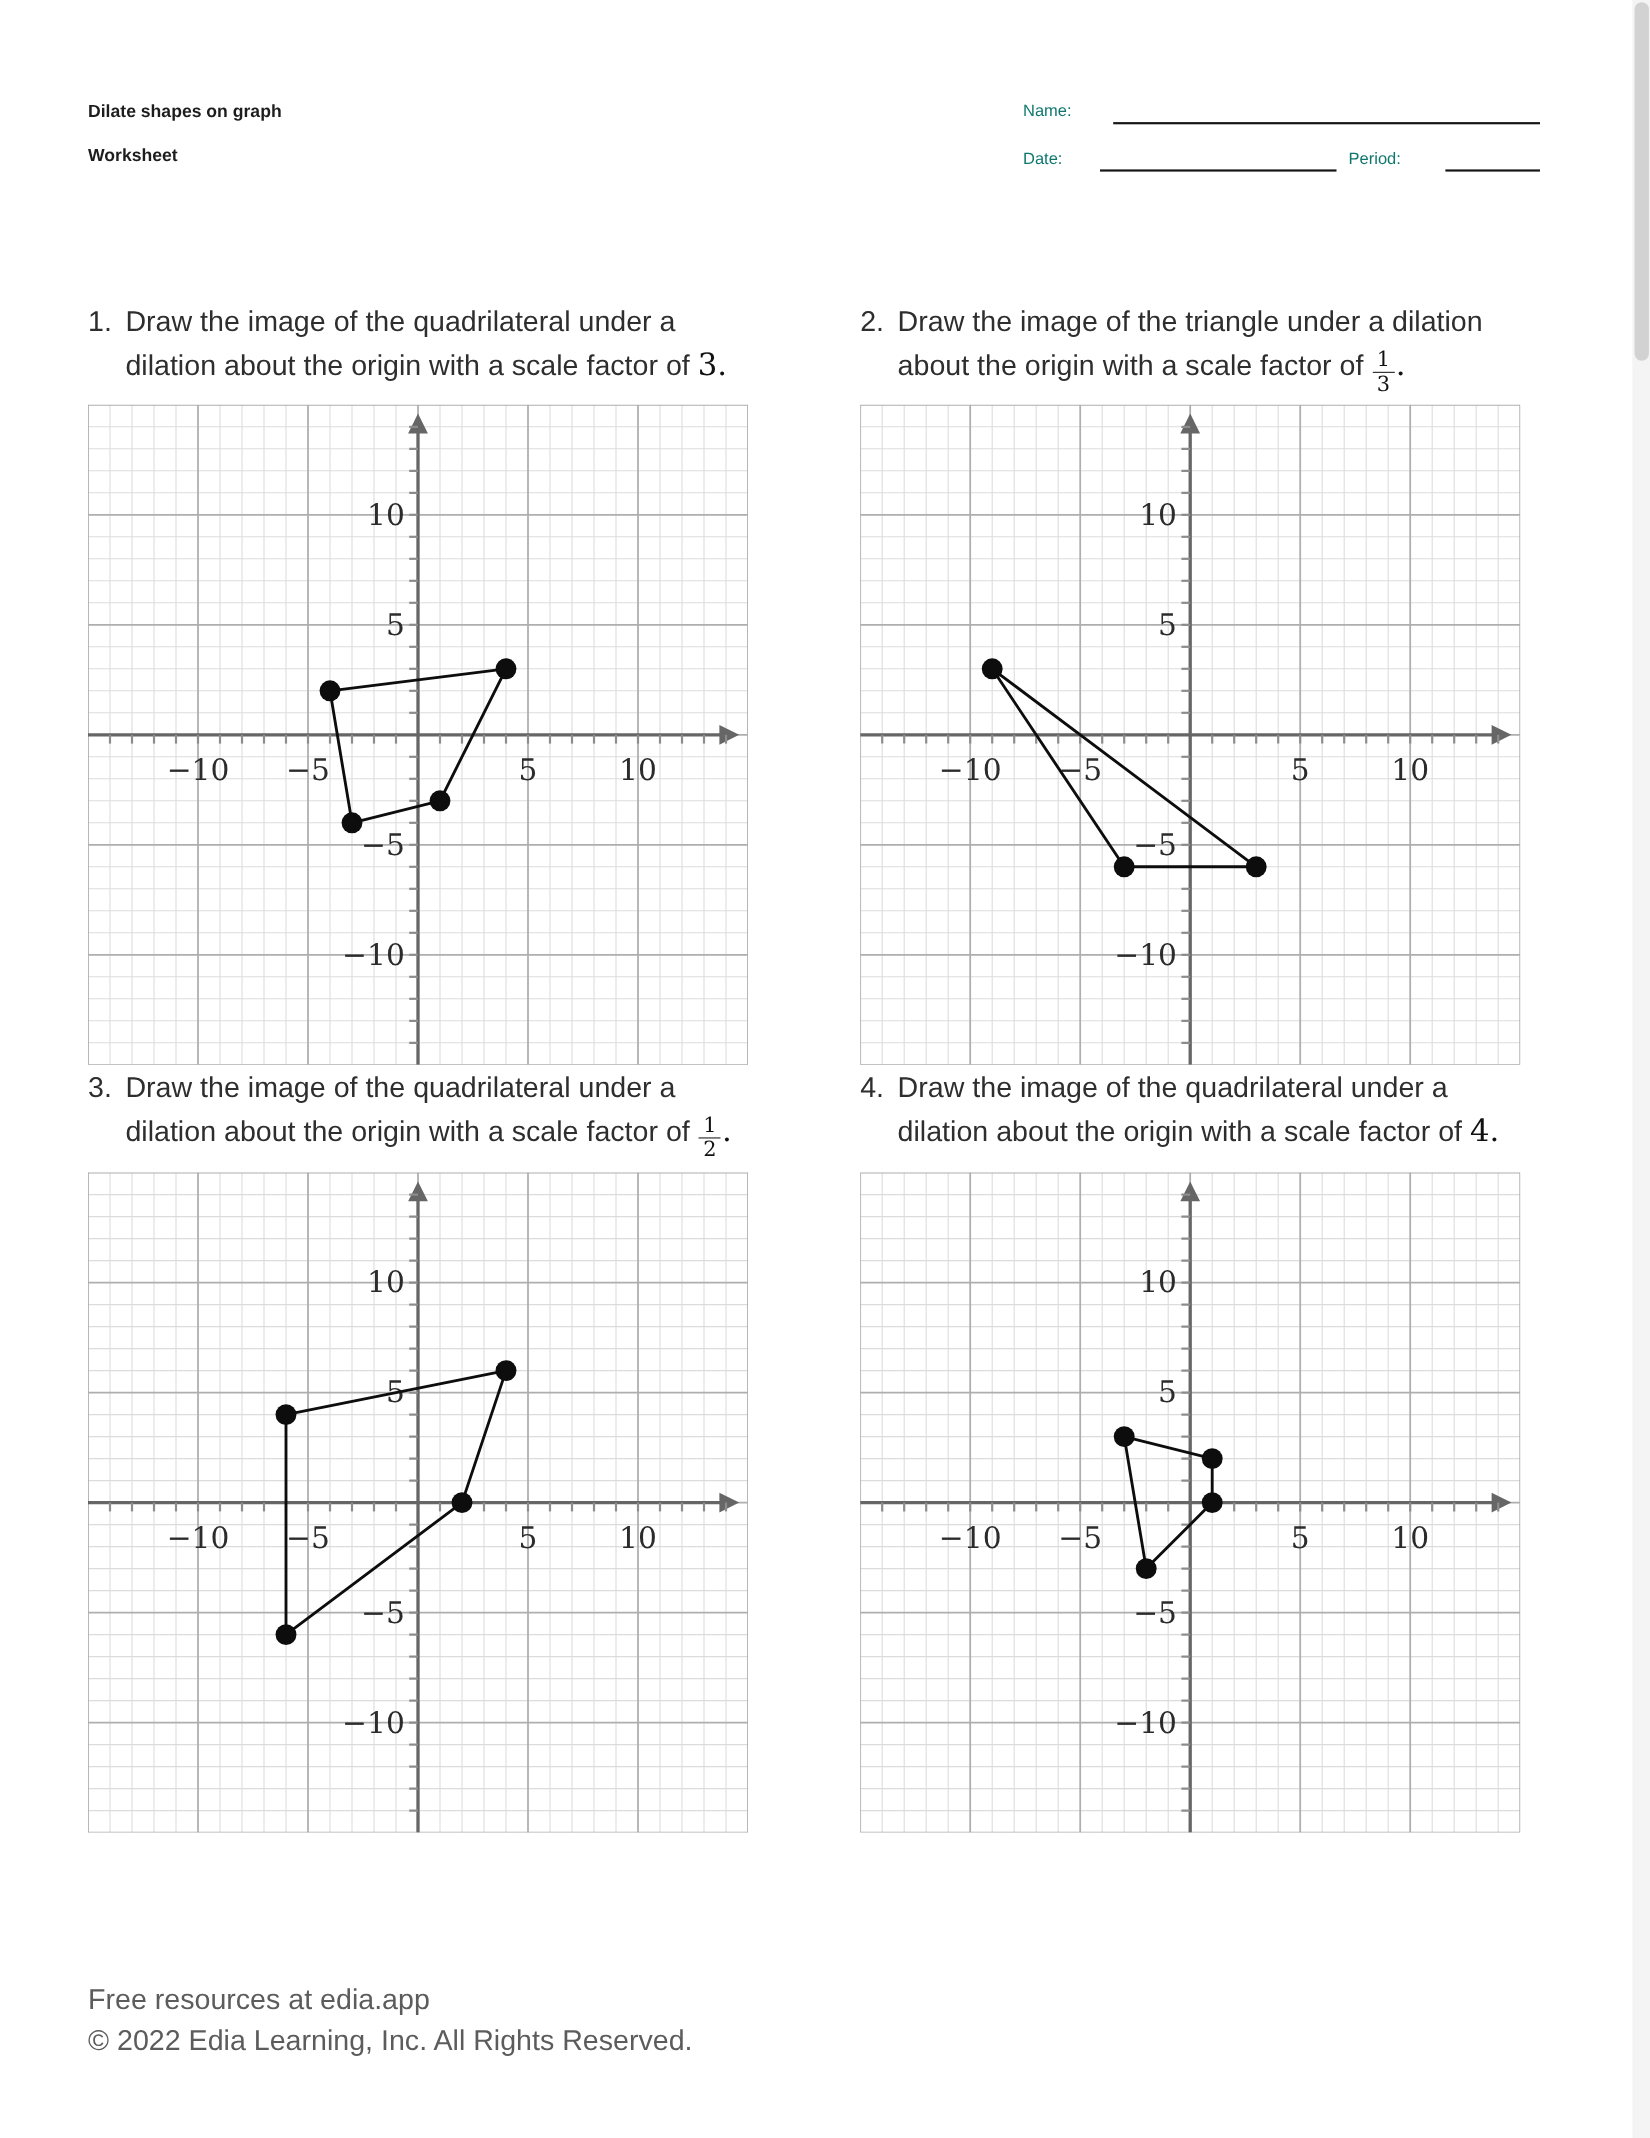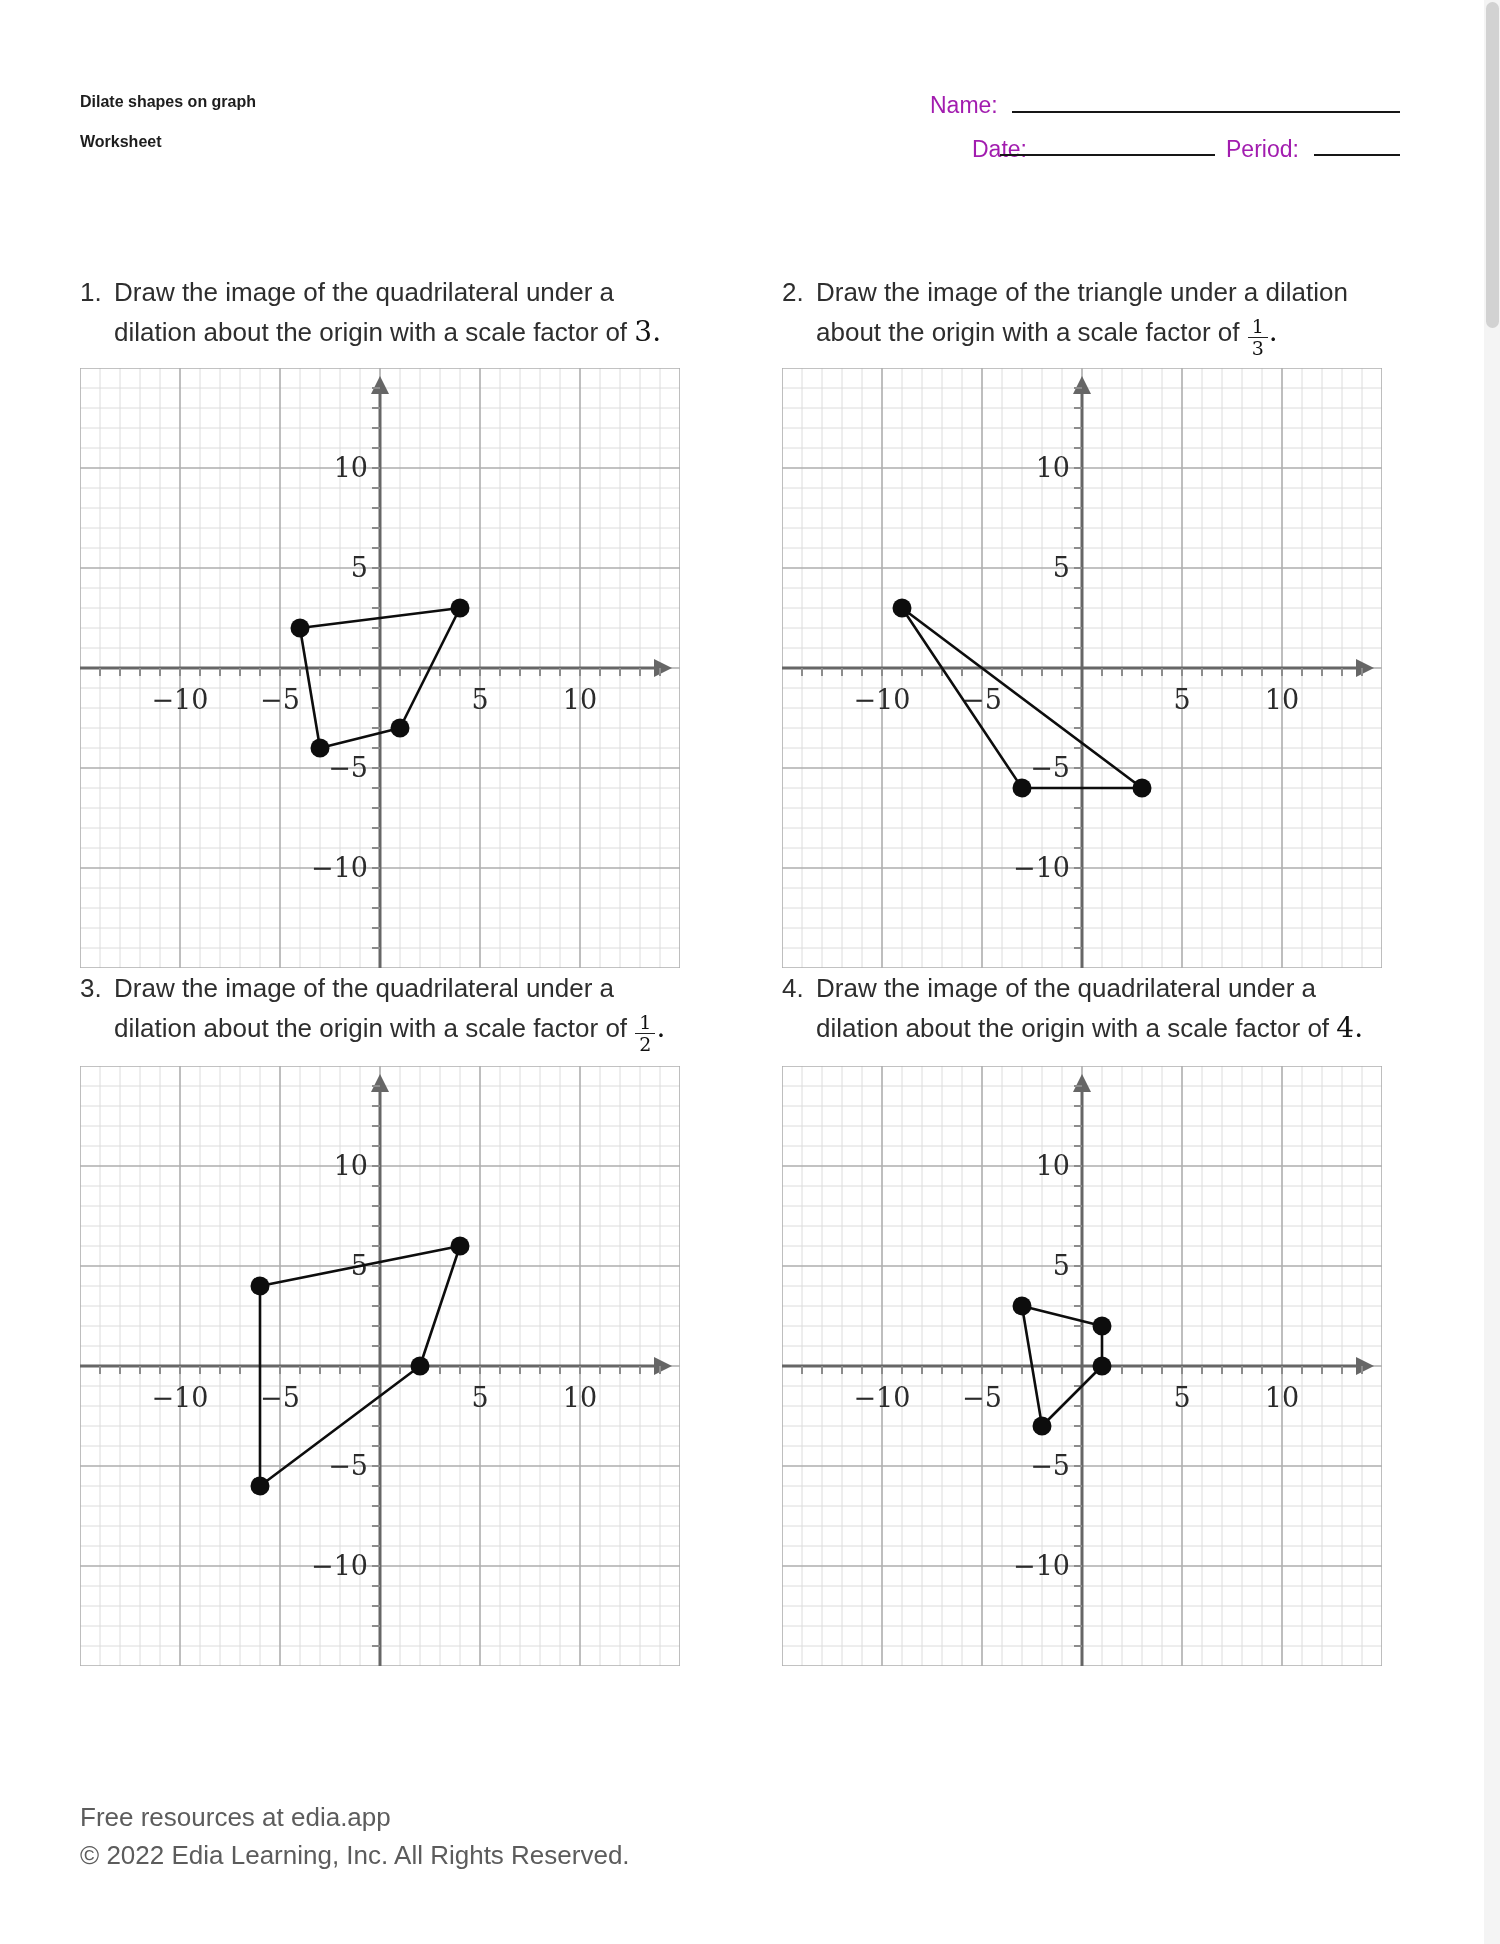--- a/index.html
+++ b/index.html
@@ -1,21 +1,21 @@
 <!DOCTYPE html>
 <html><head>
 <meta charset="utf-8">
 <style>
   html,body{margin:0;padding:0;background:#ffffff;}
   body{width:1500px;height:1944px;position:relative;overflow:hidden;
        font-family:"Liberation Sans",sans-serif;color:#2f2f2f;}
   .abs{position:absolute;}
   
   .title{left:80px;top:82px;font-size:16px;font-weight:700;line-height:40px;color:#1d1d1d;white-space:pre;}
-  .field-label{font-size:23px;color:#a21caf;}
+  .field-label{font-size:15px;color:#0f766e;}
   .fill-line{border-top:2.5px solid #161616;height:0;}
   
   .problem{width:660px;font-size:26px;line-height:40px;color:#2e2e2e;}
   .problem .pnum{position:absolute;left:0;top:0;}
   .ptext{padding-left:34px;}
   .pline{white-space:nowrap;}
   .math-int{font-family:"DejaVu Serif","Liberation Serif",serif;font-size:28px;color:#111;}
   .frac{display:inline-block;vertical-align:-14px;text-align:center;
         font-family:"DejaVu Serif","Liberation Serif",serif;color:#111;margin:0 1px;}
   .frac .num{display:block;font-size:19px;line-height:21px;padding:0 4px;border-bottom:1.7px solid #222;}
@@ -30,21 +30,21 @@
 </style>
 </head>
 <body>
 
 <div class="abs title"><span>Dilate shapes on graph</span>
 <span>Worksheet</span></div>
 
 <div class="abs field-label" style="left:930px;top:92px;">Name:</div>
 <div class="abs fill-line" style="left:1012px;top:111px;width:388px;"></div>
 
-<div class="abs field-label" style="left:972px;top:136px;">Date:</div>
+<div class="abs field-label" style="left:930px;top:136px;">Date:</div>
 <div class="abs fill-line" style="left:1000px;top:154px;width:215px;"></div>
 
 <div class="abs field-label" style="left:1226px;top:136px;">Period:</div>
 <div class="abs fill-line" style="left:1314px;top:154px;width:86px;"></div>
 
 <div class="abs problem" style="left:80px;top:272px;">
   <span class="pnum">1.</span>
   <div class="ptext">
     <div class="pline">Draw the image of the quadrilateral under a</div>
     <div class="pline"><span>dilation about the origin with a scale factor of</span> <span class="factor-slot"><span class="math-int">3</span><span class="math-int">.</span></span></div>

